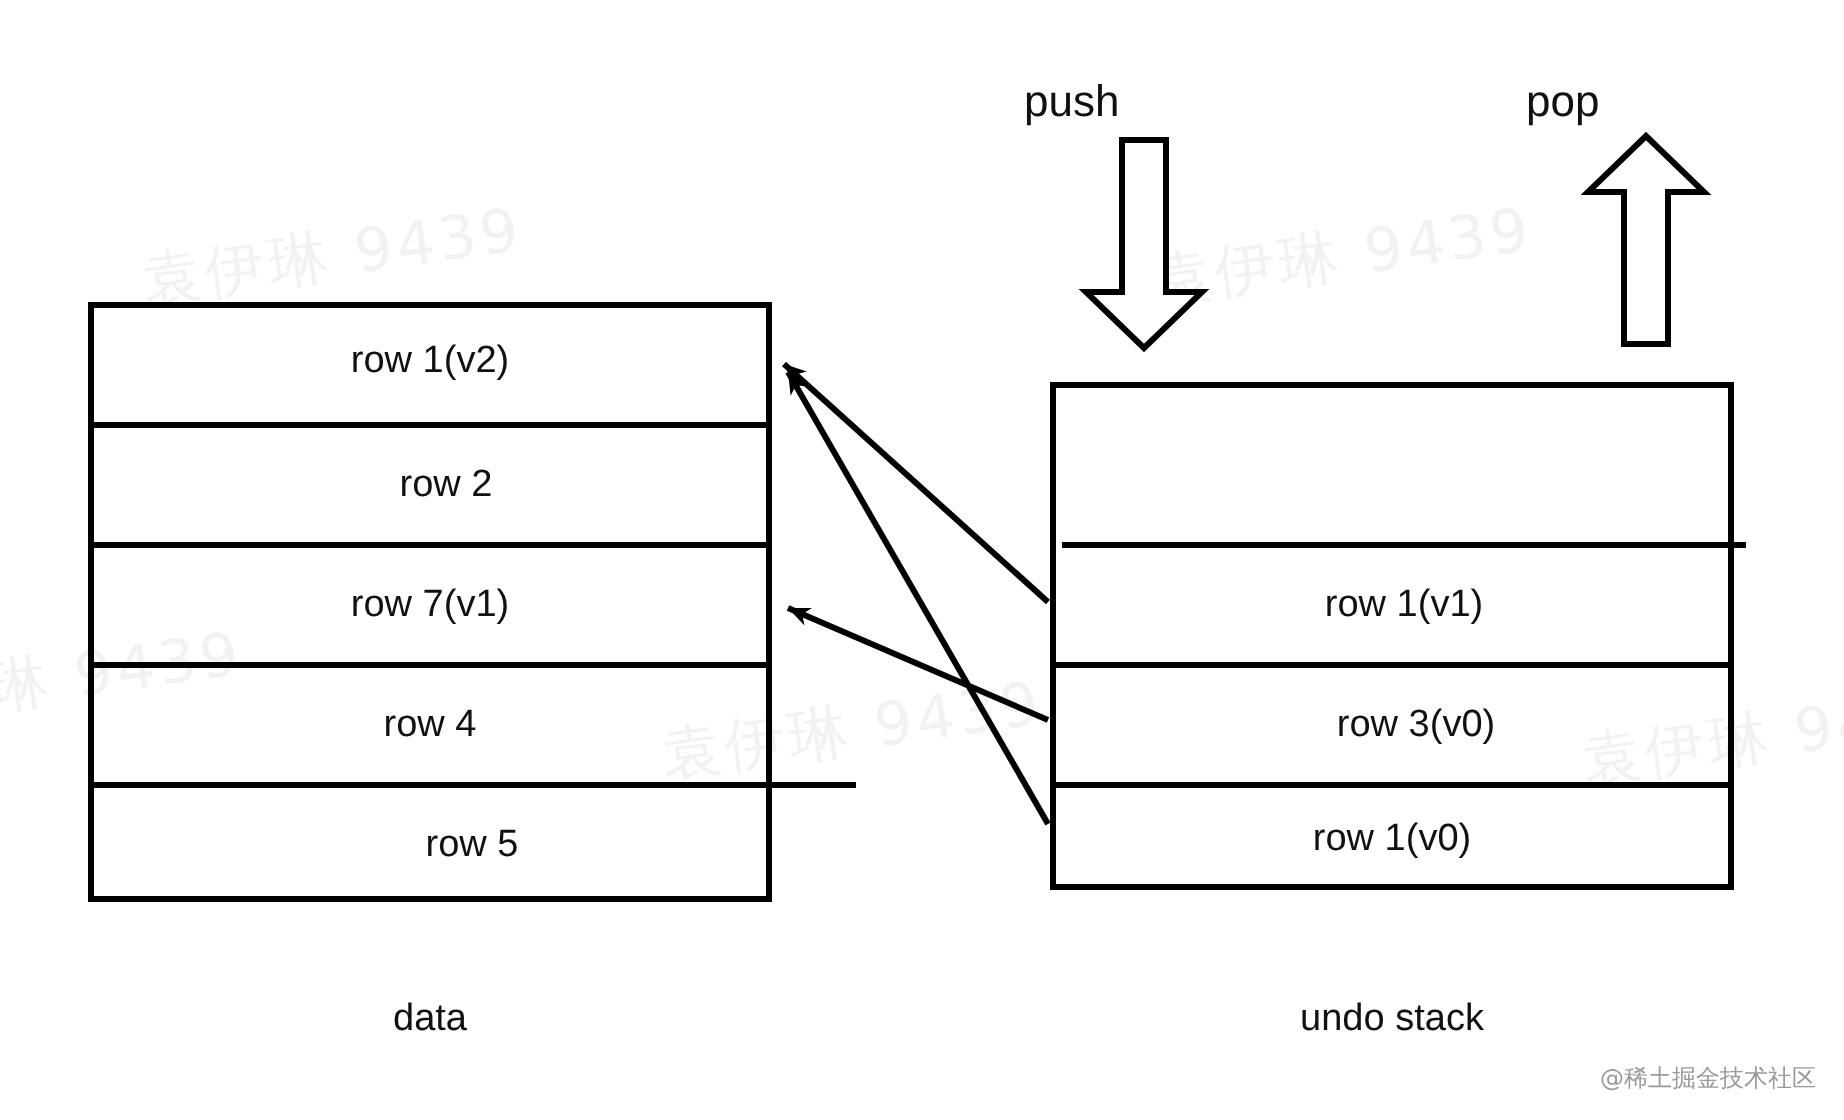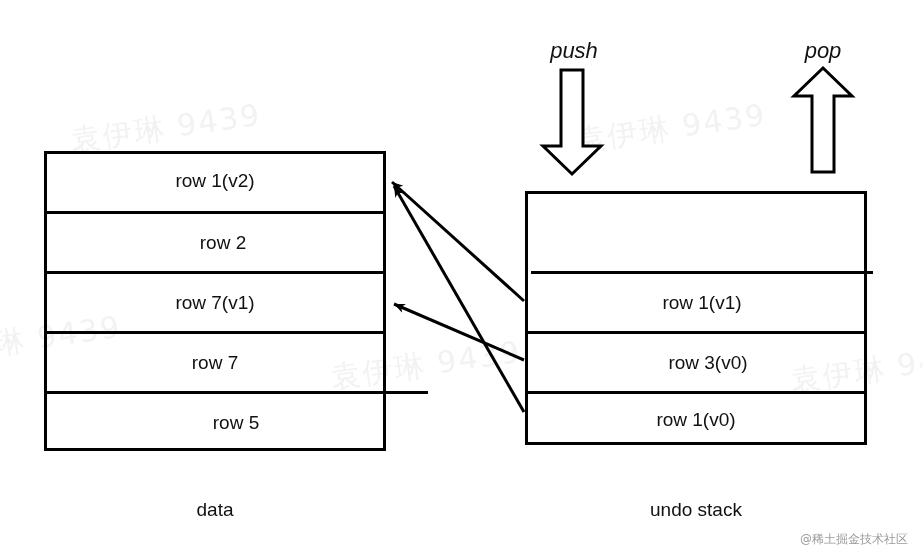--- a/index.html
+++ b/index.html
@@ -67,23 +67,21 @@
     position: absolute;
     font-size: 19px;
     color: #111111;
     text-align: center;
     white-space: nowrap;
   }
   .arrow-label {
     position: absolute;
     font-size: 22px;
     color: #111111;
-    text-align: center;
     white-space: nowrap;
-    font-style: italic;
   }
 </style>
 </head>
 <body>
 
 <div id="stage">
 
   <div class="wm" style="left:70px; top:108px;">袁伊琳 9439</div>
   <div class="wm" style="left:575px; top:108px;">袁伊琳 9439</div>
   <div class="wm" style="left:-70px; top:320px;">袁伊琳 9439</div>
@@ -95,21 +93,21 @@
   <div class="cell" style="left:44px; top:151px; width:342px; height:60px;">
     <span>row 1(v2)</span>
   </div>
   <div class="cell div-top" style="left:44px; top:211px; width:342px; height:60px;padding-left:16px;">
     <span>row 2</span>
   </div>
   <div class="cell div-top" style="left:44px; top:271px; width:342px; height:60px;">
     <span>row 7(v1)</span>
   </div>
   <div class="cell div-top" style="left:44px; top:331px; width:342px; height:60px;">
-    <span>row 7</span>
+    <span>row 4</span>
   </div>
   <div class="cell div-top" style="left:44px; top:391px; width:384px; height:60px;">
     <span>row 5</span>
   </div>
   <div class="caption" style="left:44px; top:499px; width:342px;">data</div>
 
   <div class="box" style="left:525px; top:191px; width:342px; height:254px;">
   </div>
   <div class="cell" style="left:525px; top:191px; width:342px; height:80px;">
     <span></span>

